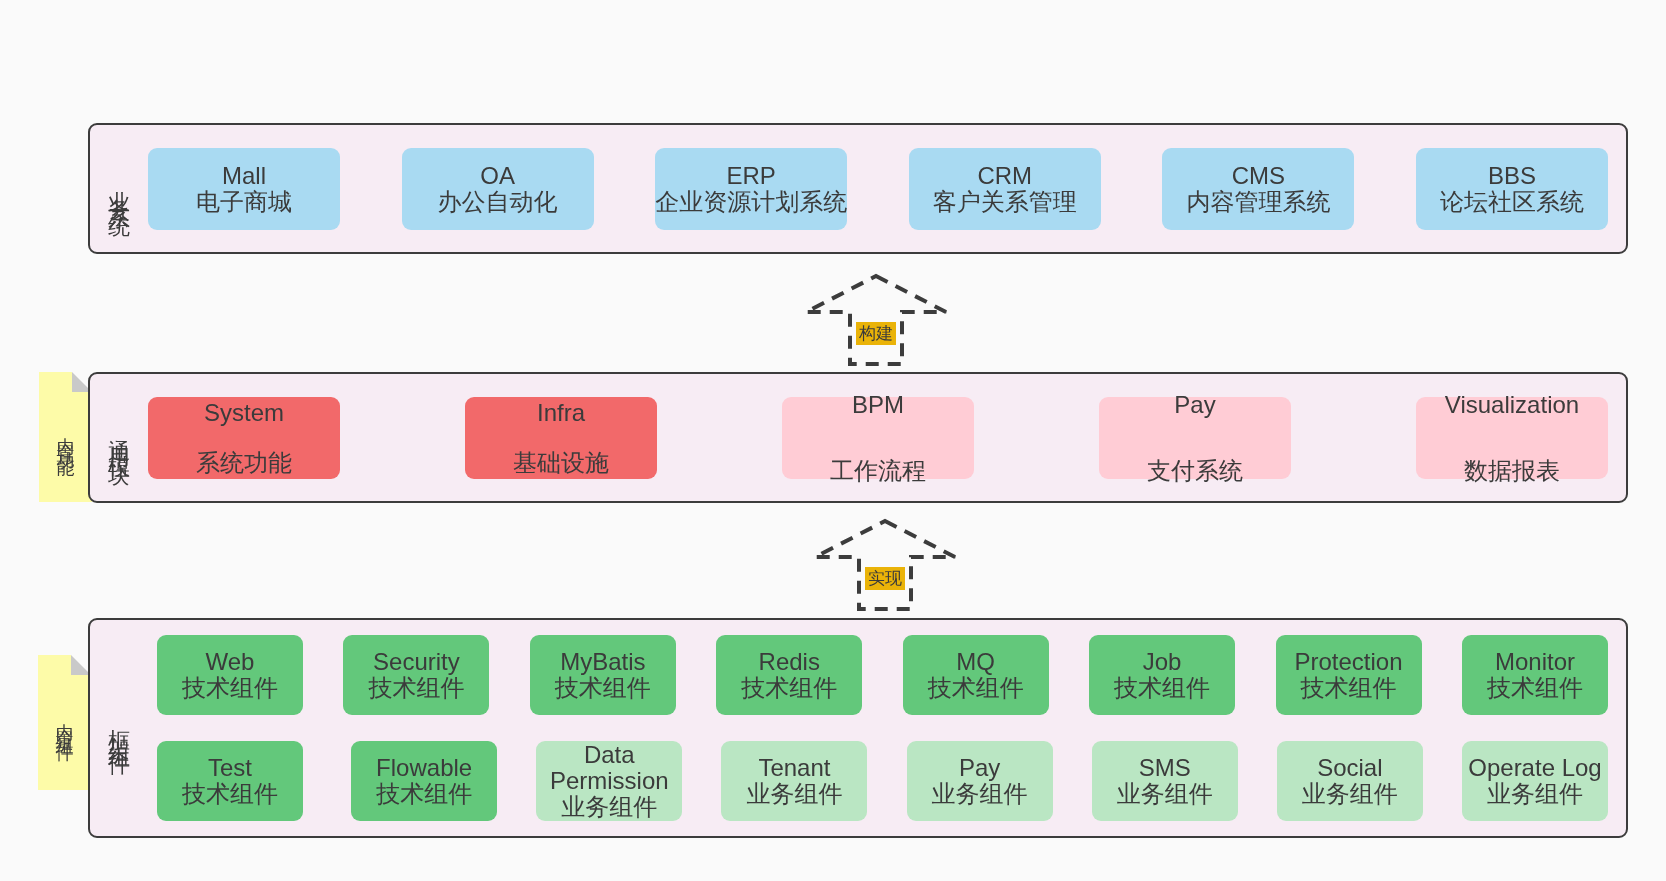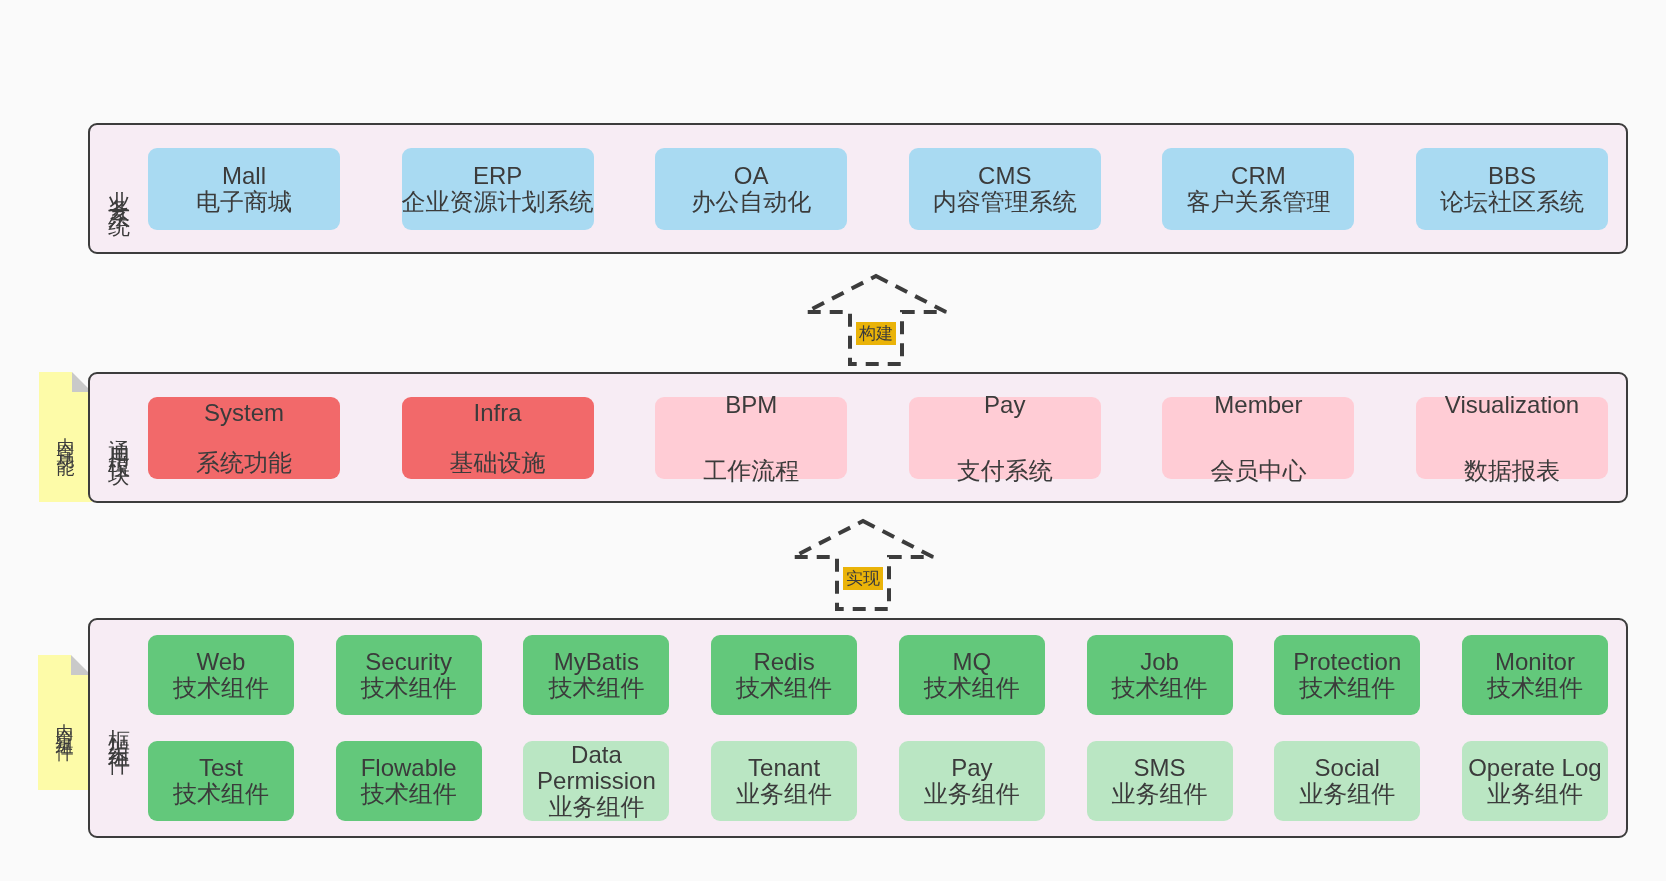--- a/index.html
+++ b/index.html
@@ -52,26 +52,26 @@
     display:flex;flex-direction:column;align-items:center;justify-content:center;
     text-align:center;line-height:26px;
   }
   .row-6 .box{width:192px;height:82px;}
   .row-8 .box{width:146px;height:80px;}
   .box .bname{display:block;font-size:24px;}
   .box .bdesc{display:block;font-size:24px;}
   .box.blue{background:var(--blue,#a9daf2);}
   .box.red{background:var(--red,#f2696a);gap:24px;}
   .box.pink{background:var(--pink,#ffccd5);gap:40px;}
-  .box.green{background:var(--green,#63c87b);}
+  .box.green{background:var(--green,#63c87b);margin-left:9px;}
   .box.lightgreen{background:var(--lightgreen,#bae6c3);}
   
   .arrow{position:absolute;width:160px;height:96px;}
   #arrow-build{left:796px;top:272px;}
-  #arrow-implement{left:783px;top:517px;}
+  #arrow-implement{left:805px;top:517px;}
   .arrow svg{position:absolute;left:0;top:0;}
   .arrow .alabel{
     position:absolute;left:50%;top:50px;transform:translateX(-50%);
     background:#eab308;padding:0 3px;font-size:17px;white-space:nowrap;
   }
 </style>
 </head>
 <body>
 
 <div class="note" id="note-modules">
@@ -87,34 +87,34 @@
   <div class="v-label">
       <span>业务系统</span>
     </div>
   <div class="rows">
     <div class="row row-6">
       <div class="box blue">
           <span class="bname">Mall</span>
           <span class="bdesc">电子商城</span>
         </div>
       <div class="box blue">
+          <span class="bname">OA</span>
+          <span class="bdesc">办公自动化</span>
+        </div>
+      <div class="box blue">
           <span class="bname">ERP</span>
           <span class="bdesc">企业资源计划系统</span>
         </div>
       <div class="box blue">
-          <span class="bname">OA</span>
-          <span class="bdesc">办公自动化</span>
+          <span class="bname">CRM</span>
+          <span class="bdesc">客户关系管理</span>
         </div>
       <div class="box blue">
           <span class="bname">CMS</span>
           <span class="bdesc">内容管理系统</span>
-        </div>
-      <div class="box blue">
-          <span class="bname">CRM</span>
-          <span class="bdesc">客户关系管理</span>
         </div>
       <div class="box blue">
           <span class="bname">BBS</span>
           <span class="bdesc">论坛社区系统</span>
         </div>
     </div>
   </div>
 </div>
 
 <div class="arrow" id="arrow-build">
@@ -140,24 +140,20 @@
         </div>
       <div class="box pink">
           <span class="bname">BPM</span>
           <span class="bdesc">工作流程</span>
         </div>
       <div class="box pink">
           <span class="bname">Pay</span>
           <span class="bdesc">支付系统</span>
         </div>
       <div class="box pink">
-          <span class="bname">Member</span>
-          <span class="bdesc">会员中心</span>
-        </div>
-      <div class="box pink">
           <span class="bname">Visualization</span>
           <span class="bdesc">数据报表</span>
         </div>
     </div>
   </div>
 </div>
 
 <div class="arrow" id="arrow-implement">
   <svg width="160" height="96" viewBox="0 0 160 96">
     <polygon points="80,4 150,40 106,40 106,92 54,92 54,40 10,40" fill="none" stroke="#3c3c3c" stroke-width="4" stroke-dasharray="13 9"></polygon>

